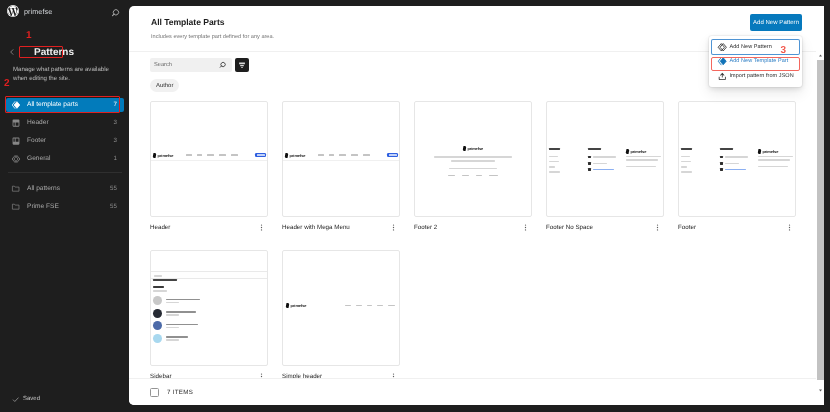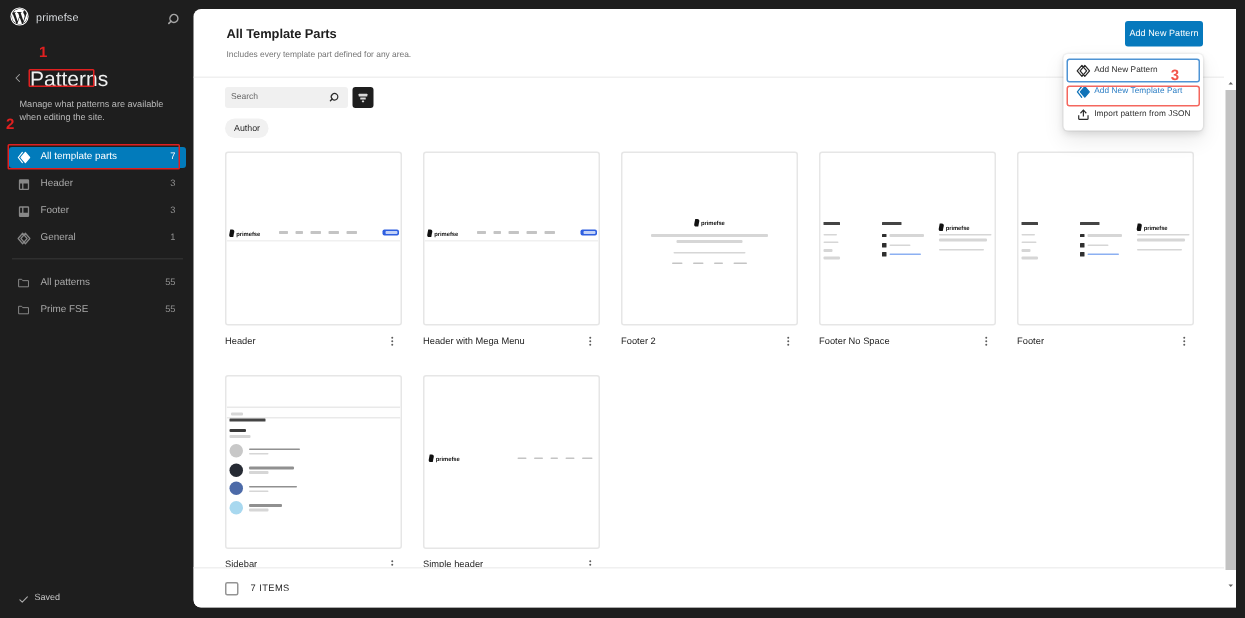--- a/index.html
+++ b/index.html
@@ -8,21 +8,21 @@
 .app{position:relative;width:830px;height:412px;background:#1e1e1e;overflow:hidden;}
 
 
 .sidebar{position:absolute;left:0;top:0;width:130px;height:412px;background:#1e1e1e;color:#e0e0e0;}
 .sb-top{display:flex;align-items:center;height:22px;padding:0 8px 0 6px;}
 .wp-logo{width:14px;height:14px;flex:0 0 14px;}
 .site-title{font-size:7.2px;color:#d7dade;margin-left:4px;letter-spacing:.1px;}
 .sb-search{margin-left:auto;width:11px;height:11px;opacity:.8;display:block;margin-right:0px;}
 .sb-back{display:flex;align-items:center;height:12px;padding-left:8px;margin-top:24px;}
 .chev-left{width:8px;height:8px;flex:0 0 8px;opacity:.75;display:flex;align-items:center;}
-.sb-title{font-size:14px;font-weight:400;color:#f0f0f0;margin-left:4px;letter-spacing:0;line-height:11px;}
+.sb-title{font-size:10px;font-weight:700;color:#f0f0f0;margin-left:18px;letter-spacing:0;line-height:11px;}
 .sb-desc{font-size:6.1px;line-height:9.2px;color:#b9b9b9;padding:7px 14px 0 13px;margin-top:0px;letter-spacing:-.02px;}
 .sb-list{margin-top:14.5px;padding:0 6px;}
 .sb-item{display:flex;align-items:center;height:14px;border-radius:2px;padding:0 5px;margin-bottom:4px;position:relative;}
 .sb-item.active{background:#027bbb;}
 .sb-ico{width:10px;height:10px;flex:0 0 10px;opacity:.72;display:flex;align-items:center;justify-content:center;line-height:0;}
 .sb-item.active .sb-ico{opacity:1;}
 .sb-label{font-size:6.6px;color:#a9a9a9;margin-left:6px;}
 .sb-item.active .sb-label{color:#fff;}
 .sb-count{margin-left:auto;font-size:6.2px;color:#8e8e8e;margin-right:2px;}
 .sb-item.active .sb-count{color:#fff;}

